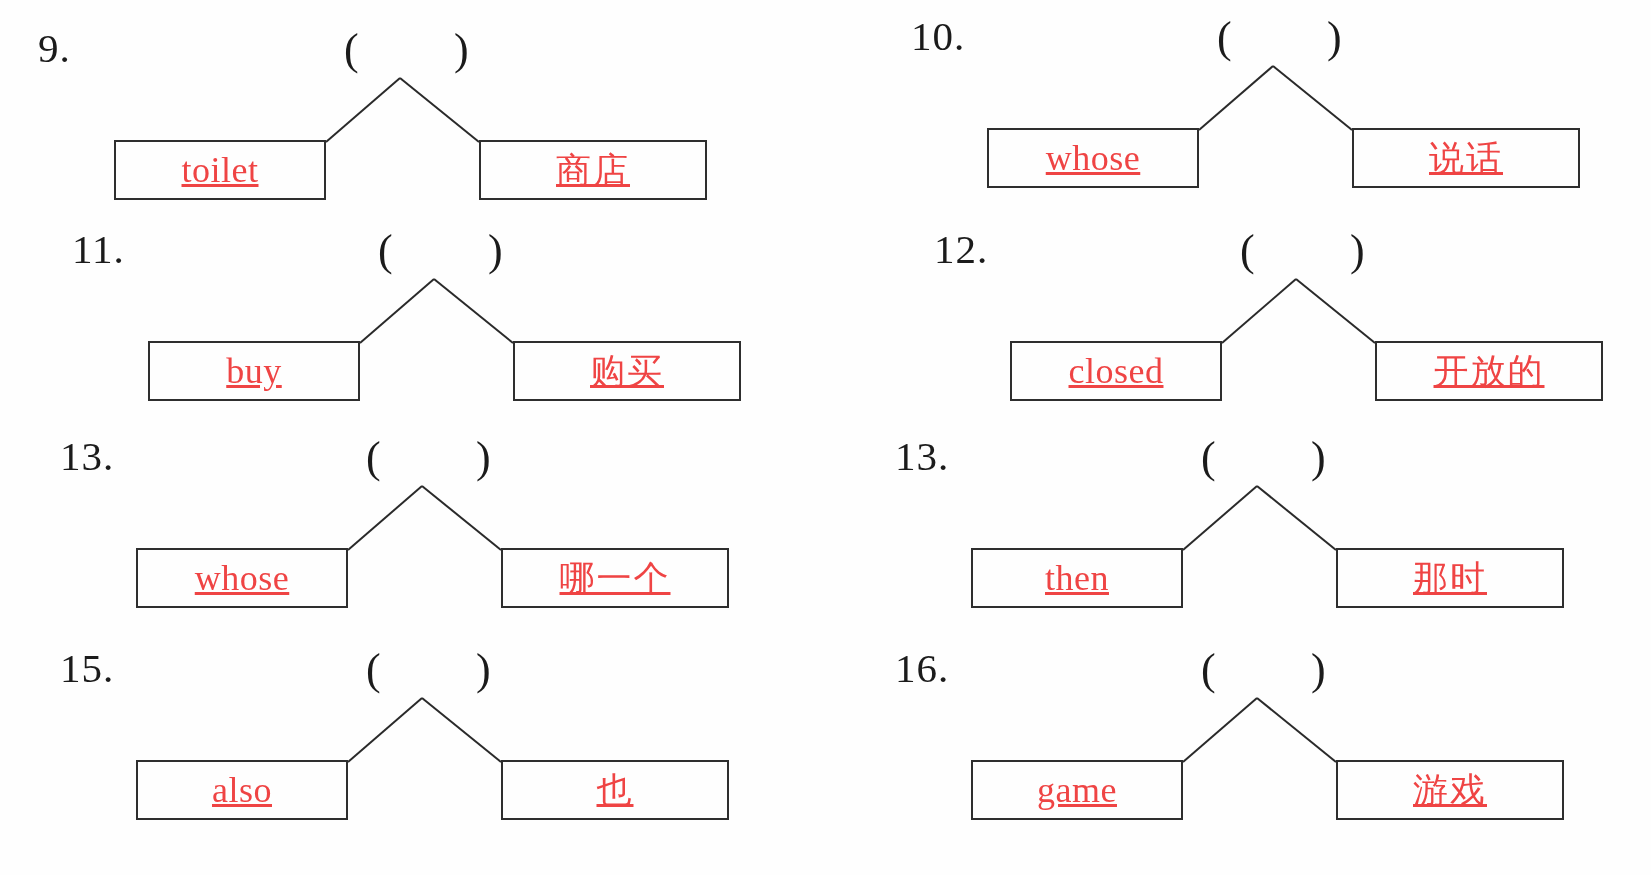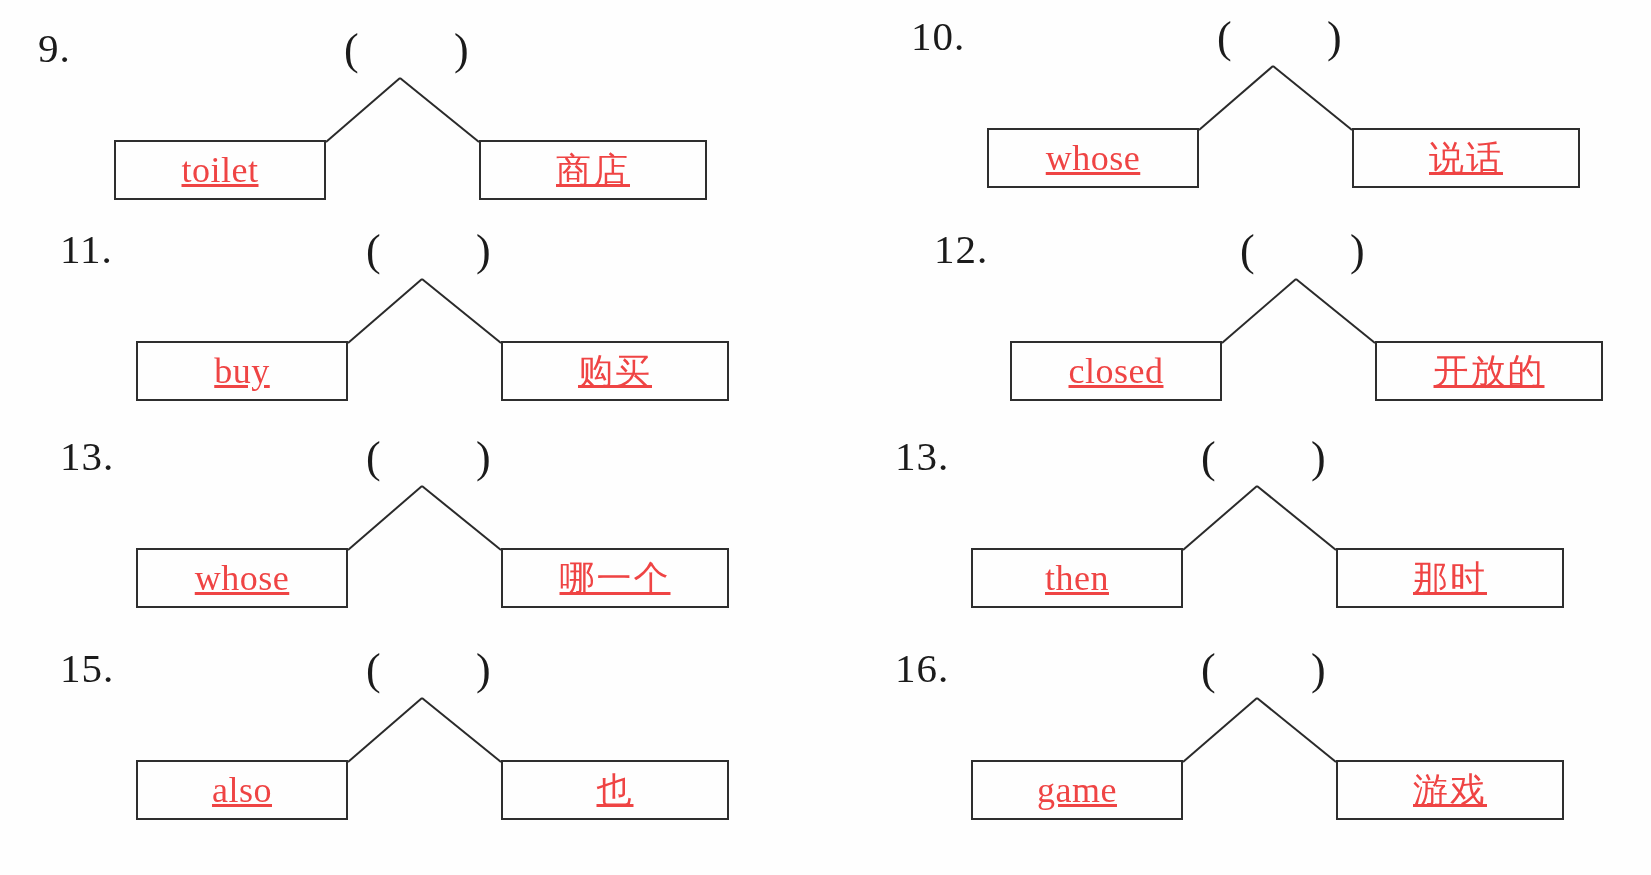--- a/index.html
+++ b/index.html
@@ -122,21 +122,21 @@
         <line x1="300" y1="120" x2="374" y2="56"></line>
         <line x1="374" y1="56" x2="453" y2="120"></line>
       </svg>
       <div class="word-box box-en">
         <span>whose</span>
       </div>
       <div class="word-box box-zh">
         <span>说话</span>
       </div>
     </div>
-    <div class="item" style="left: 48px; top: 223px;">
+    <div class="item" style="left: 60px; top: 223px;">
       <div class="item-number">11.</div>
       <div class="answer-paren paren-left">(</div>
       <div class="answer-paren paren-right">)</div>
       <svg class="vee" viewBox="0 0 700 205">
         <line x1="300" y1="120" x2="374" y2="56"></line>
         <line x1="374" y1="56" x2="453" y2="120"></line>
       </svg>
       <div class="word-box box-zh">
         <span>购买</span>
       </div>

